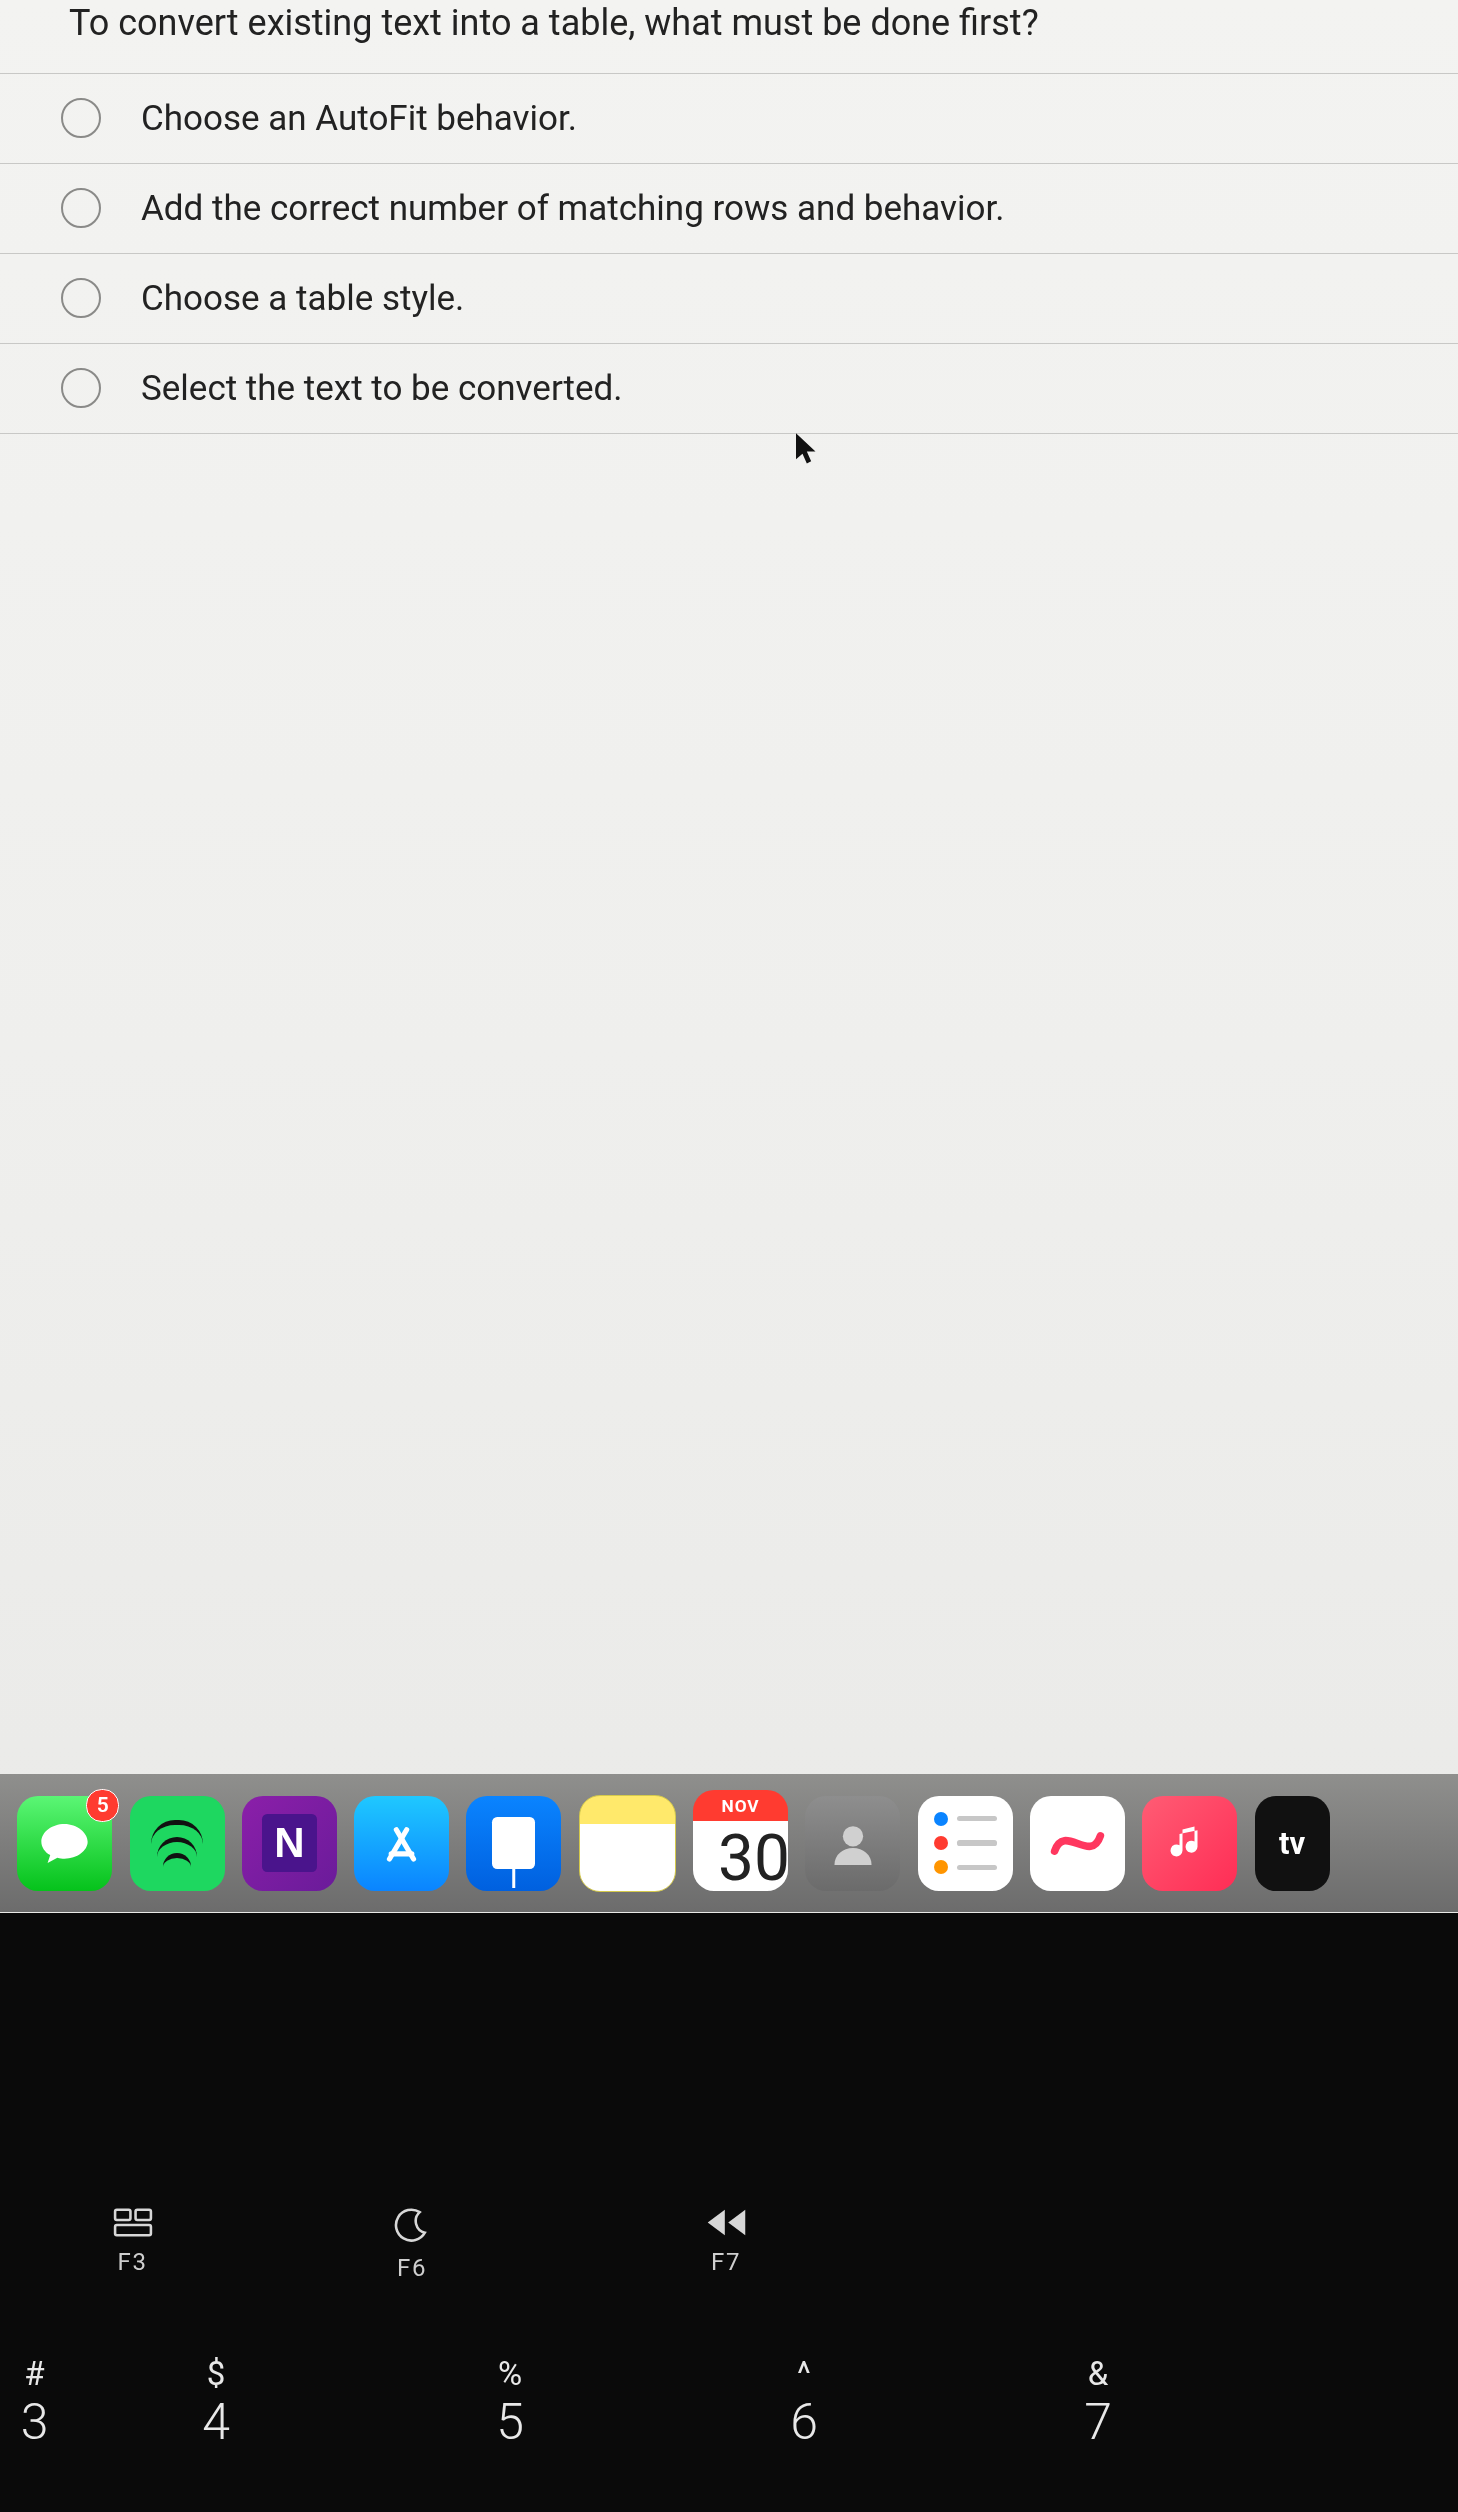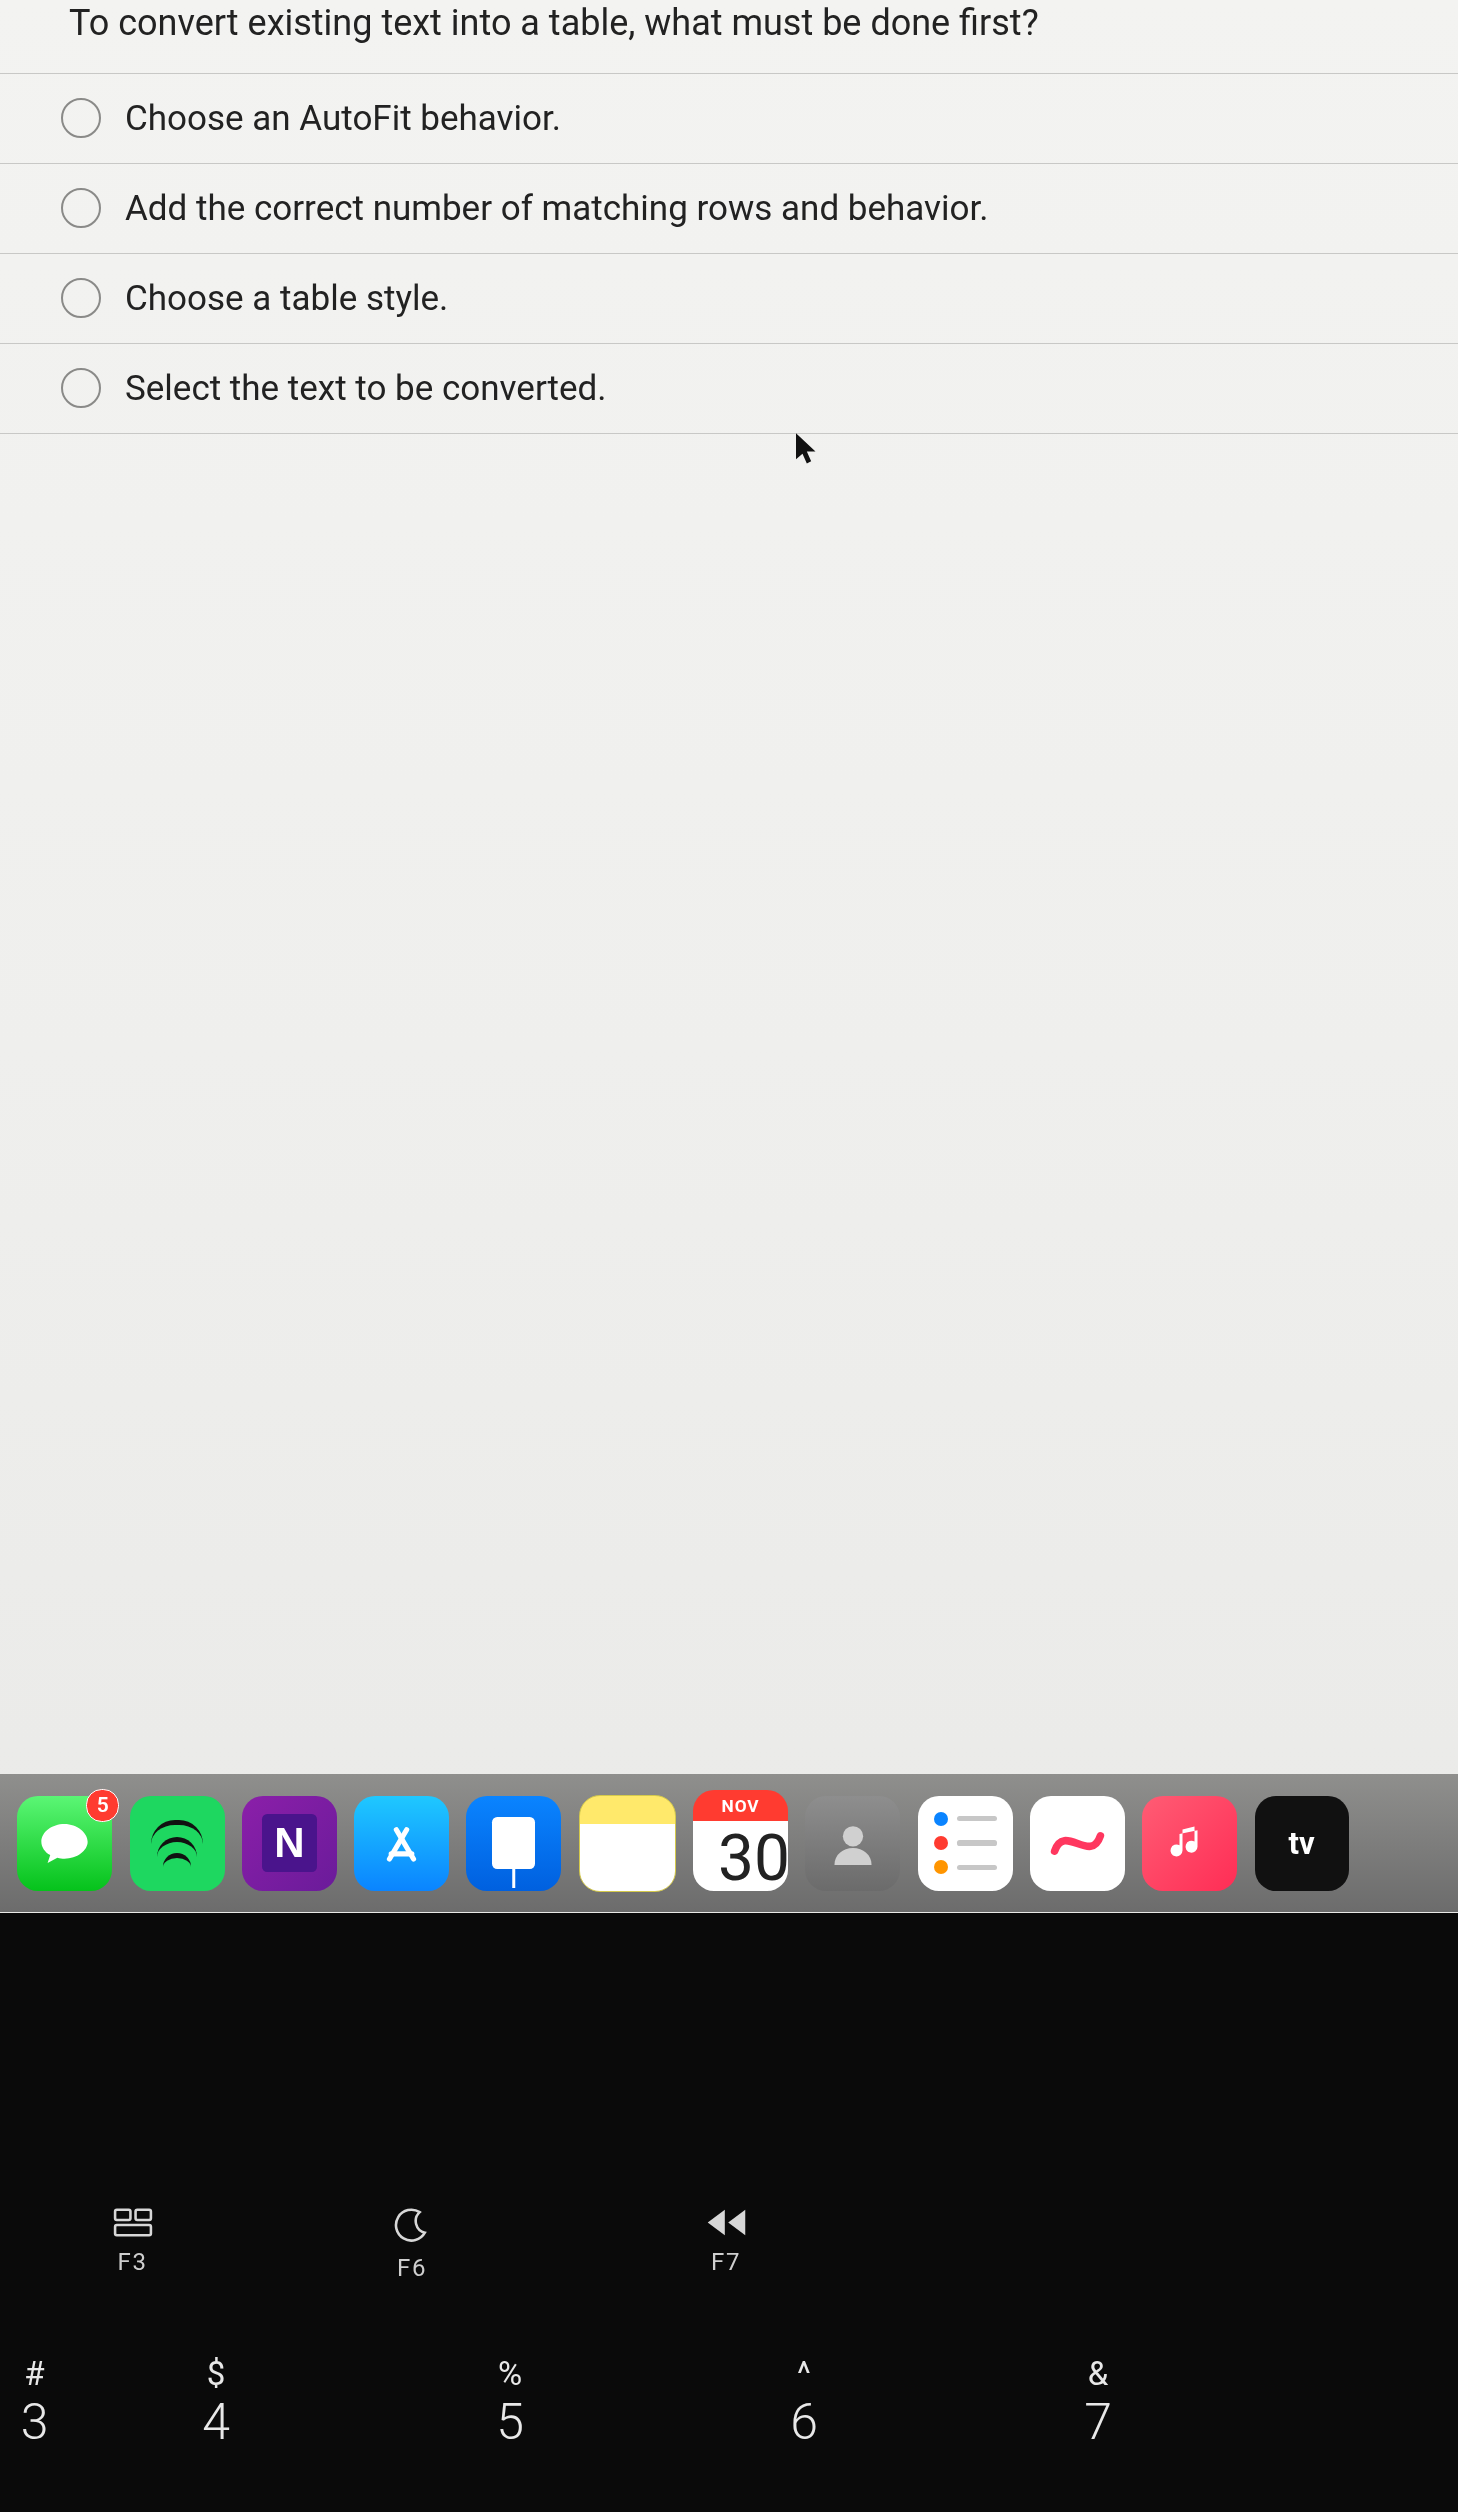--- a/index.html
+++ b/index.html
@@ -24,21 +24,21 @@
     color: #222;
     font-weight: 400;
     line-height: 1.3;
     border-bottom: 0.9px solid #c8c8c6;
   }
   .option-row {
     display: flex;
     align-items: center;
     padding: 24px 61px;
     border-bottom: 0.9px solid #c8c8c6;
-    gap: 24px;
+    gap: 40px;
     cursor: pointer;
   }
   .option-row:last-of-type {
     border-bottom: 1.7px solid #c8c8c6;
   }
   .radio {
     width: 36px;
     height: 36px;
     border: 2.6px solid #8a8a88;
     border-radius: 50%;
@@ -126,21 +126,21 @@
   .contacts svg { width:54px; height:54px; fill:#d0d0d0; }
   .reminders { background:#fff; }
   .reminders .dots { display:flex; flex-direction:column; gap:10.4px; }
   .reminders .dot-row { display:flex; align-items:center; gap:8.7px; }
   .reminders .dot { width:14px; height:14px; border-radius:50%; }
   .reminders .line { width:40px; height:5.2px; background:#c7c7c7; border-radius:2.6px; }
   .freeform { background:#fff; }
   .freeform svg { width:61px; height:61px; }
   .music { background: linear-gradient(135deg,#ff5c74,#ff2d55); }
   .music svg { width:48px; height:48px; fill:#fff; }
-  .tv { background:#111; color:#fff; font-weight:700; font-size:31px; width:94px; overflow:hidden; }
+  .tv { background:#111; color:#fff; font-weight:700; font-size:31px; width:75px; overflow:hidden; }
   .below-dock {
     position:absolute; top:1913px; left:0; width:100%; height:600px;
     background:#0a0a0a;
   }
   .fn-row {
     position:absolute; top:2207px; left:0; width:100%;
     display:flex; color:#d7d7d7;
   }
   .fn-key {
     flex:0 0 294px; text-align:center;padding-left:20px;

